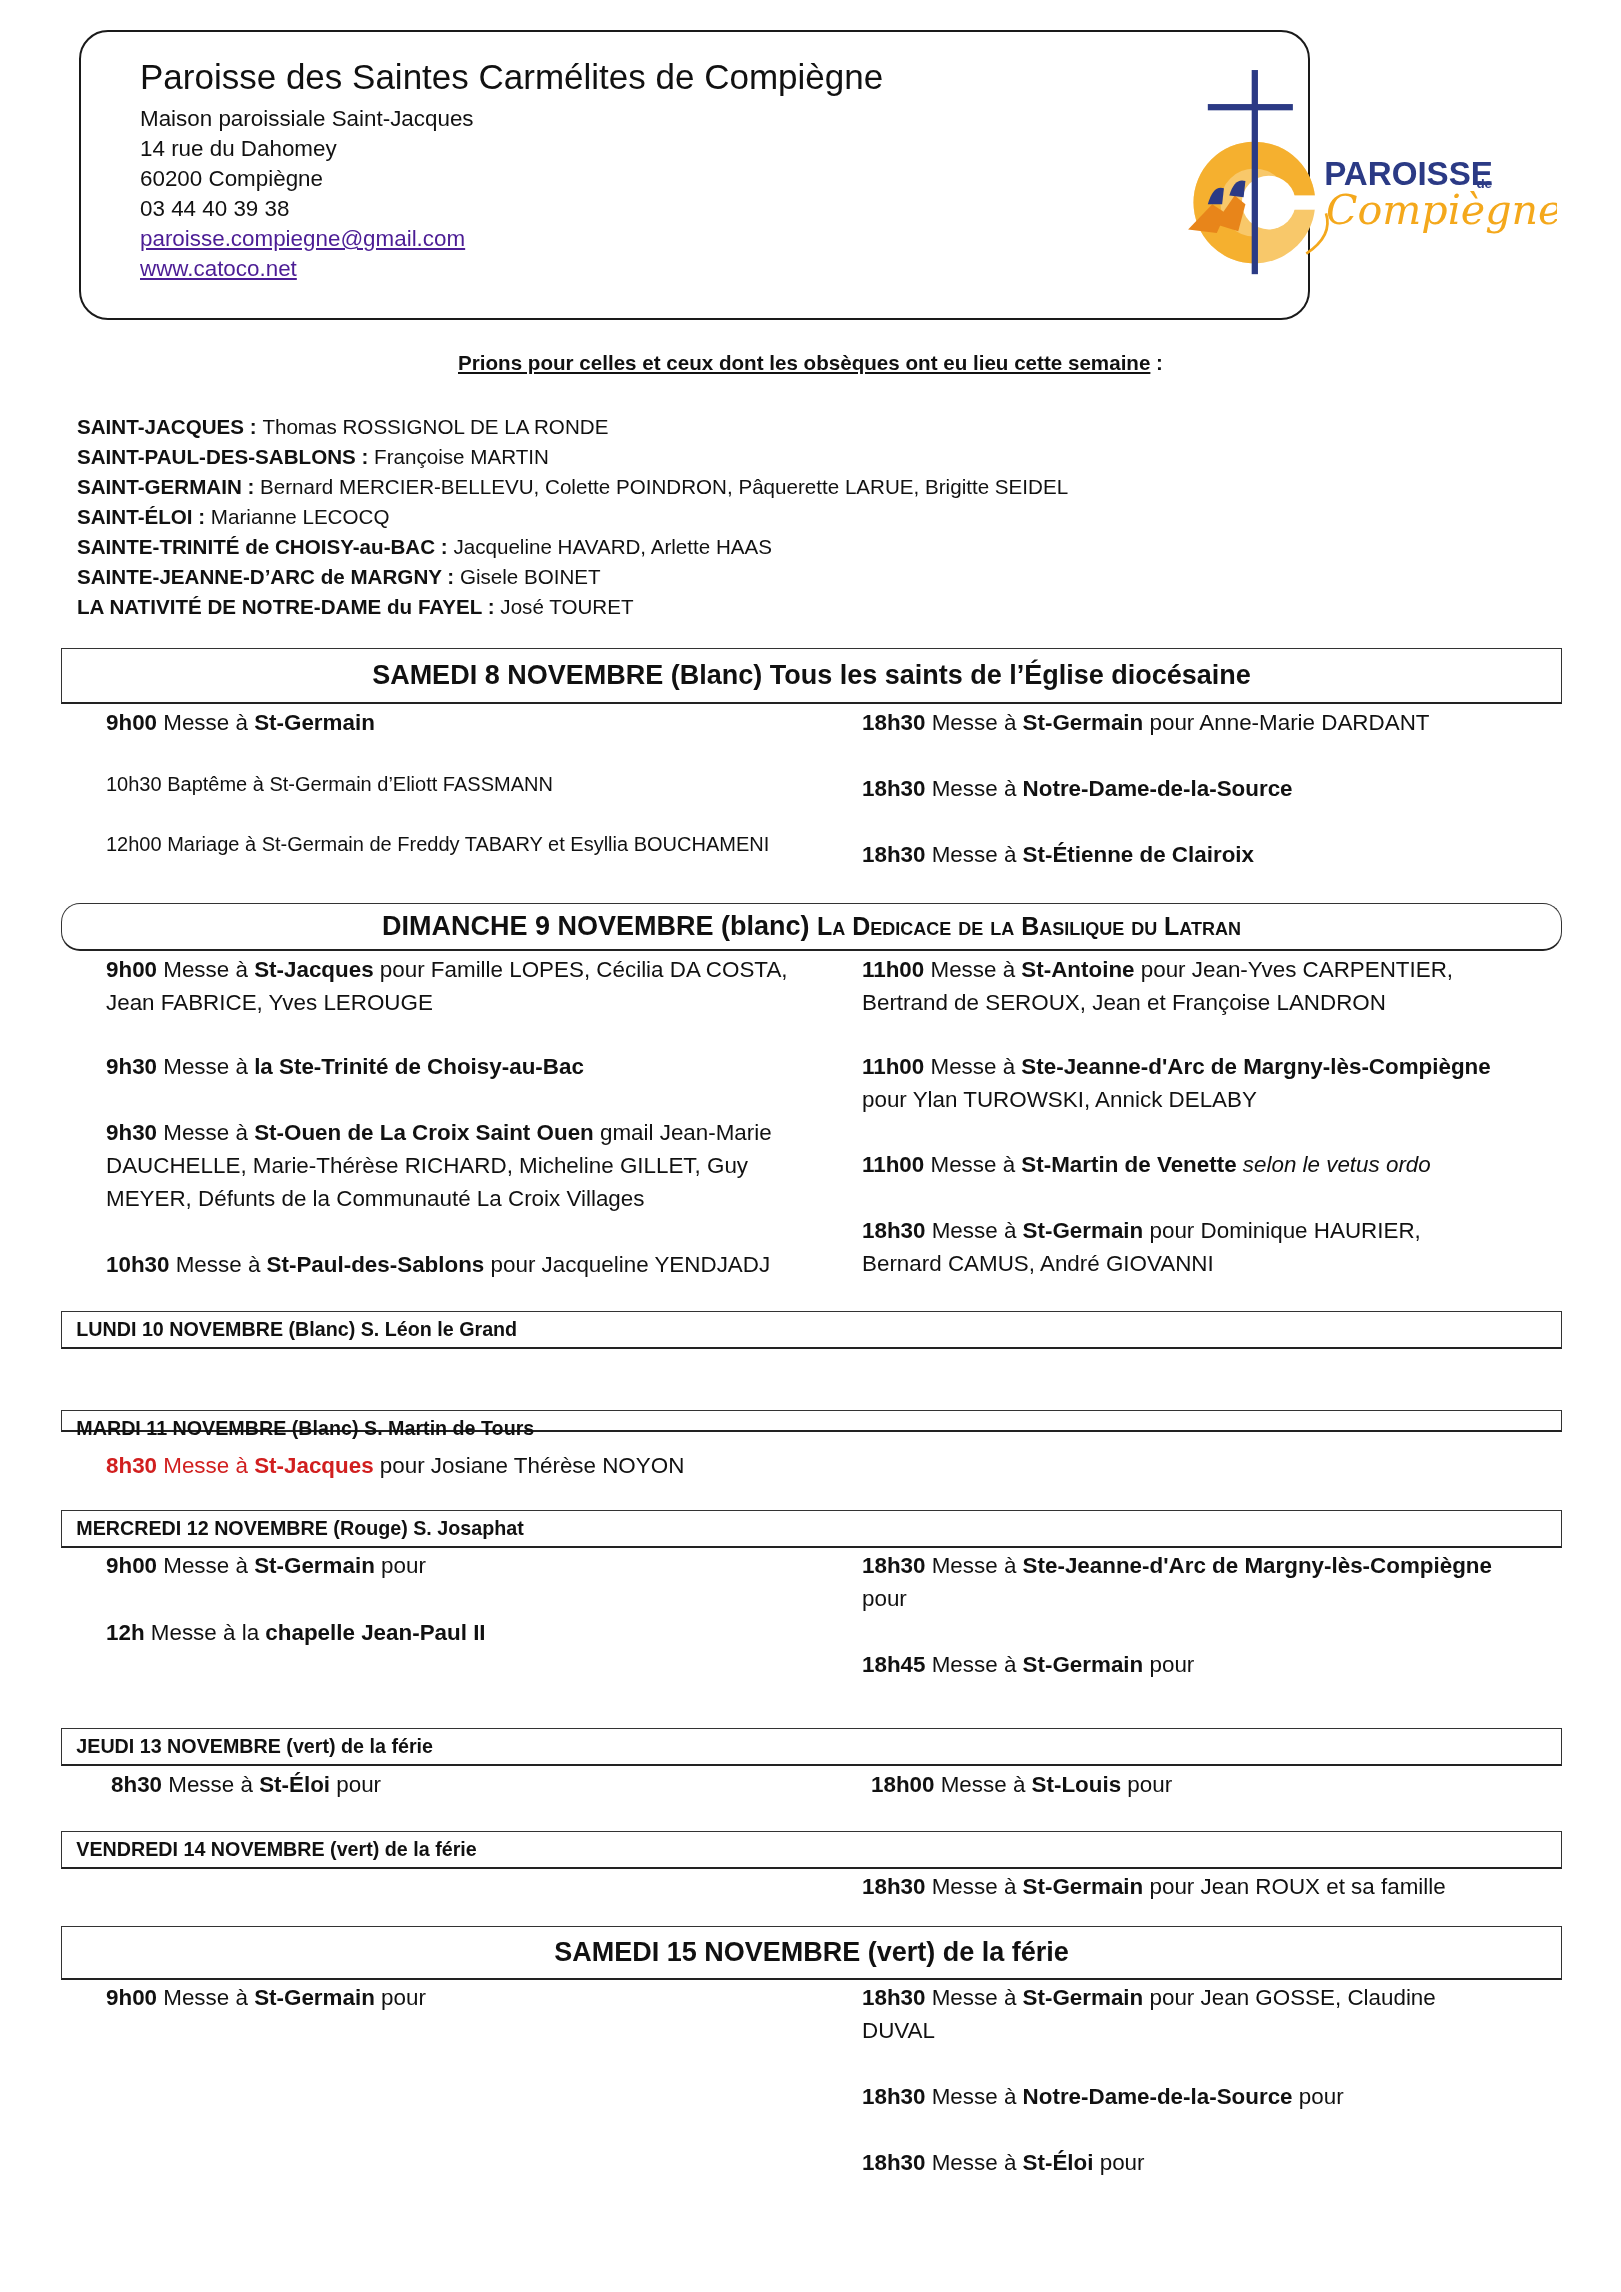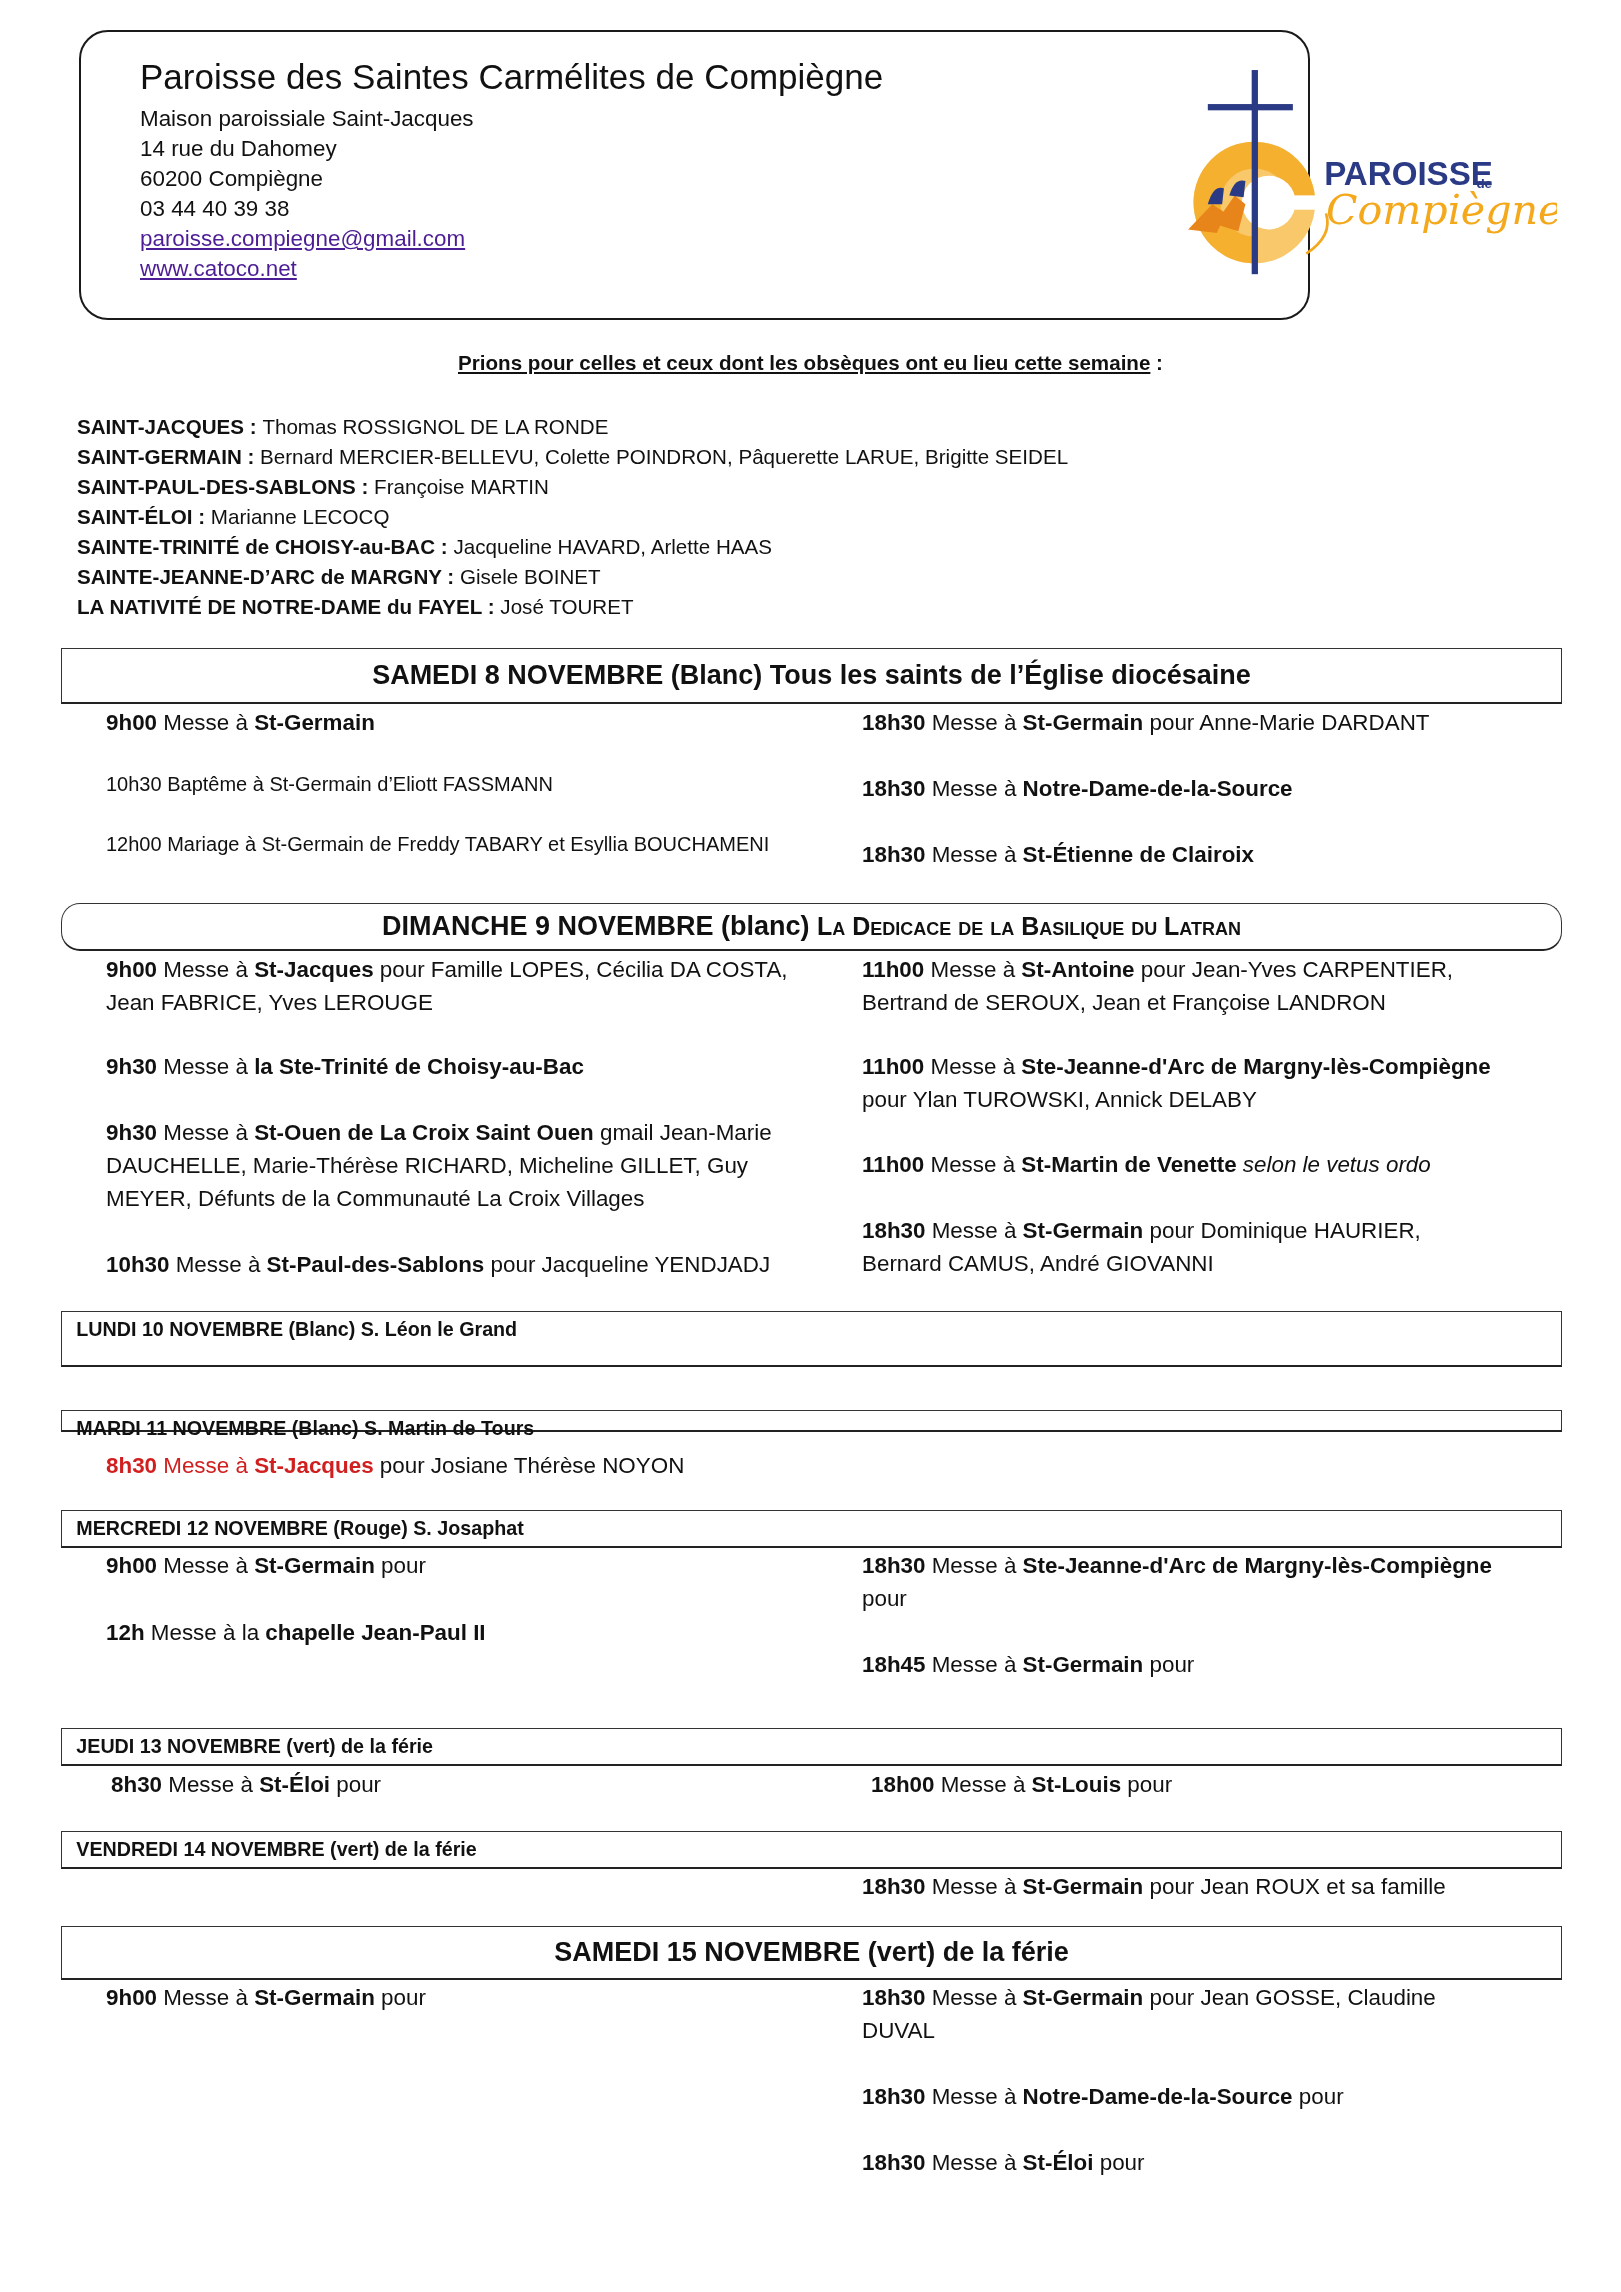--- a/index.html
+++ b/index.html
@@ -75,22 +75,22 @@
     <text x="340" y="132" font-family="Liberation Sans, sans-serif" font-weight="bold" font-size="15" fill="#2b3a85">de</text>
     <text x="172" y="172" font-family="DejaVu Serif, serif" font-style="italic" font-size="46" fill="#f4a81c">Compiègne</text>
   </svg>
 </div>
 
 <div class="obit-title">
   <span class="u">Prions pour celles et ceux dont les obsèques ont eu lieu cette semaine</span><span> :</span>
 </div>
 <div class="obits">
   <div class="row"><b>SAINT-JACQUES : </b><span> Thomas ROSSIGNOL DE LA RONDE</span></div>
+  <div class="row"><b>SAINT-PAUL-DES-SABLONS : </b><span>Françoise MARTIN</span></div>
   <div class="row"><b>SAINT-GERMAIN : </b><span> Bernard MERCIER-BELLEVU, Colette POINDRON, Pâquerette LARUE, Brigitte SEIDEL</span></div>
-  <div class="row"><b>SAINT-PAUL-DES-SABLONS : </b><span>Françoise MARTIN</span></div>
   <div class="row"><b>SAINT-ÉLOI : </b><span> Marianne LECOCQ</span></div>
   <div class="row"><b>SAINTE-TRINITÉ de CHOISY-au-BAC : </b><span> Jacqueline HAVARD, Arlette HAAS</span></div>
   <div class="row"><b>SAINTE-JEANNE-D’ARC de MARGNY : </b><span> Gisele BOINET</span></div>
   <div class="row"><b>LA NATIVITÉ DE NOTRE-DAME du FAYEL : </b><span> José TOURET</span></div>
 </div>
 
 <div class="day-big" style="top:648px;height:56px;line-height:52px;">SAMEDI 8 NOVEMBRE (Blanc) Tous les saints de l’Église diocésaine</div>
 <div class="entry" style="left:106px;top:706px;"><b>9h00</b><span> Messe à </span><b>St-Germain</b></div>
 <div class="entry small" style="left:106px;top:768px;">10h30 Baptême à St-Germain d’Eliott FASSMANN</div>
 <div class="entry small" style="left:106px;top:828px;">12h00 Mariage à St-Germain de Freddy TABARY et Esyllia BOUCHAMENI</div>
@@ -101,21 +101,21 @@
 <div class="day-big" style="top:903px;height:48px;line-height:45px;border-radius:19px;"><span>DIMANCHE 9 NOVEMBRE (blanc) </span><span class="sc" style="font-size:25px;">La Dedicace de la Basilique du Latran</span></div>
 <div class="entry" style="left:106px;top:953px;"><b>9h00</b><span> Messe à </span><b>St-Jacques</b><span> pour Famille LOPES, Cécilia DA COSTA,</span><br><span>Jean FABRICE, Yves LEROUGE</span></div>
 <div class="entry" style="left:106px;top:1050px;"><b>9h30</b><span> Messe à </span><b>la Ste-Trinité de Choisy-au-Bac</b></div>
 <div class="entry" style="left:106px;top:1116px;"><b>9h30</b><span> Messe à </span><b>St-Ouen de La Croix Saint Ouen</b><span> gmail Jean-Marie</span><br><span>DAUCHELLE, Marie-Thérèse RICHARD, Micheline GILLET, Guy</span><br><span>MEYER, Défunts de la Communauté La Croix Villages</span></div>
 <div class="entry" style="left:106px;top:1248px;"><b>10h30</b><span> Messe à </span><b>St-Paul-des-Sablons</b><span> pour Jacqueline YENDJADJ</span></div>
 <div class="entry" style="left:862px;top:953px;"><b>11h00</b><span> Messe à </span><b>St-Antoine</b><span> pour Jean-Yves CARPENTIER,</span><br><span>Bertrand de SEROUX, Jean et Françoise LANDRON</span></div>
 <div class="entry" style="left:862px;top:1050px;"><b>11h00</b><span> Messe à </span><b>Ste-Jeanne-d'Arc de Margny-lès-Compiègne</b><br><span>pour Ylan TUROWSKI, Annick DELABY</span></div>
 <div class="entry" style="left:862px;top:1148px;"><b>11h00</b><span> Messe à </span><b>St-Martin de Venette</b><i> selon le vetus ordo</i></div>
 <div class="entry" style="left:862px;top:1214px;"><b>18h30</b><span> Messe à </span><b>St-Germain</b><span> pour Dominique HAURIER,</span><br><span>Bernard CAMUS, André GIOVANNI</span></div>
 
-<div class="day-small" style="top:1311px;height:56px;line-height:34px;">LUNDI 10 NOVEMBRE (Blanc) S. Léon le Grand</div>
+<div class="day-small" style="top:1311px;height:38px;line-height:34px;">LUNDI 10 NOVEMBRE (Blanc) S. Léon le Grand</div>
 
 <div class="day-small" style="top:1410px;height:22px;line-height:34px;">MARDI 11 NOVEMBRE (Blanc) S. Martin de Tours</div>
 <div class="entry" style="left:106px;top:1449px;"><b class="red">8h30</b><span class="red"> Messe à </span><b class="red">St-Jacques</b><span> pour Josiane Thérèse NOYON</span></div>
 
 <div class="day-small" style="top:1510px;height:38px;line-height:34px;">MERCREDI 12 NOVEMBRE (Rouge) S. Josaphat</div>
 <div class="entry" style="left:106px;top:1549px;"><b>9h00</b><span> Messe à </span><b>St-Germain</b><span> pour</span></div>
 <div class="entry" style="left:106px;top:1616px;"><b>12h</b><span> Messe à la </span><b>chapelle Jean-Paul II</b></div>
 <div class="entry" style="left:862px;top:1549px;"><b>18h30</b><span> Messe à </span><b>Ste-Jeanne-d'Arc de Margny-lès-Compiègne</b><br><span>pour</span></div>
 <div class="entry" style="left:862px;top:1648px;"><b>18h45</b><span> Messe à </span><b>St-Germain</b><span> pour</span></div>
 

